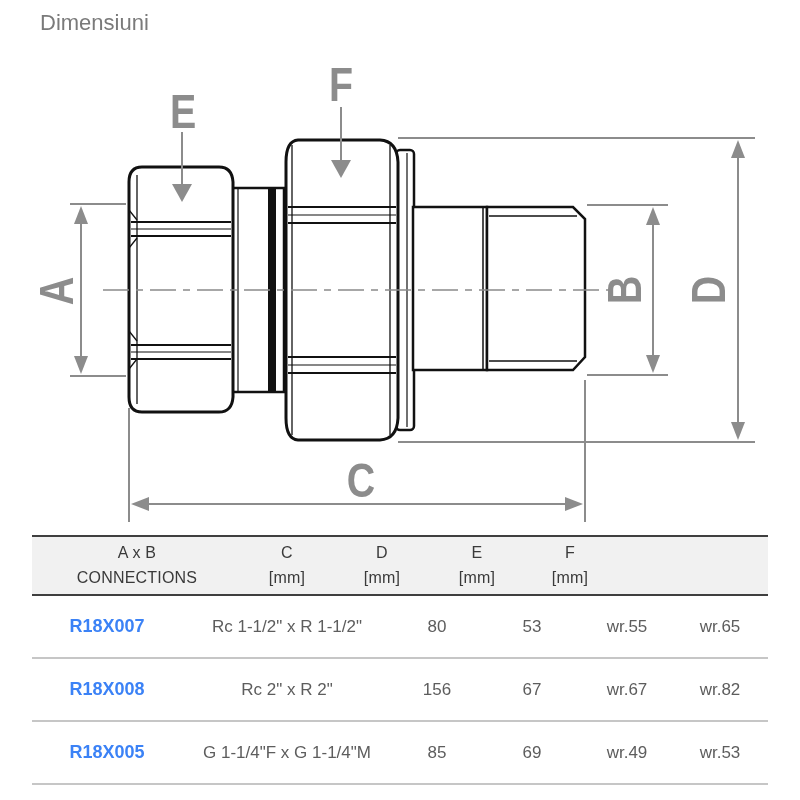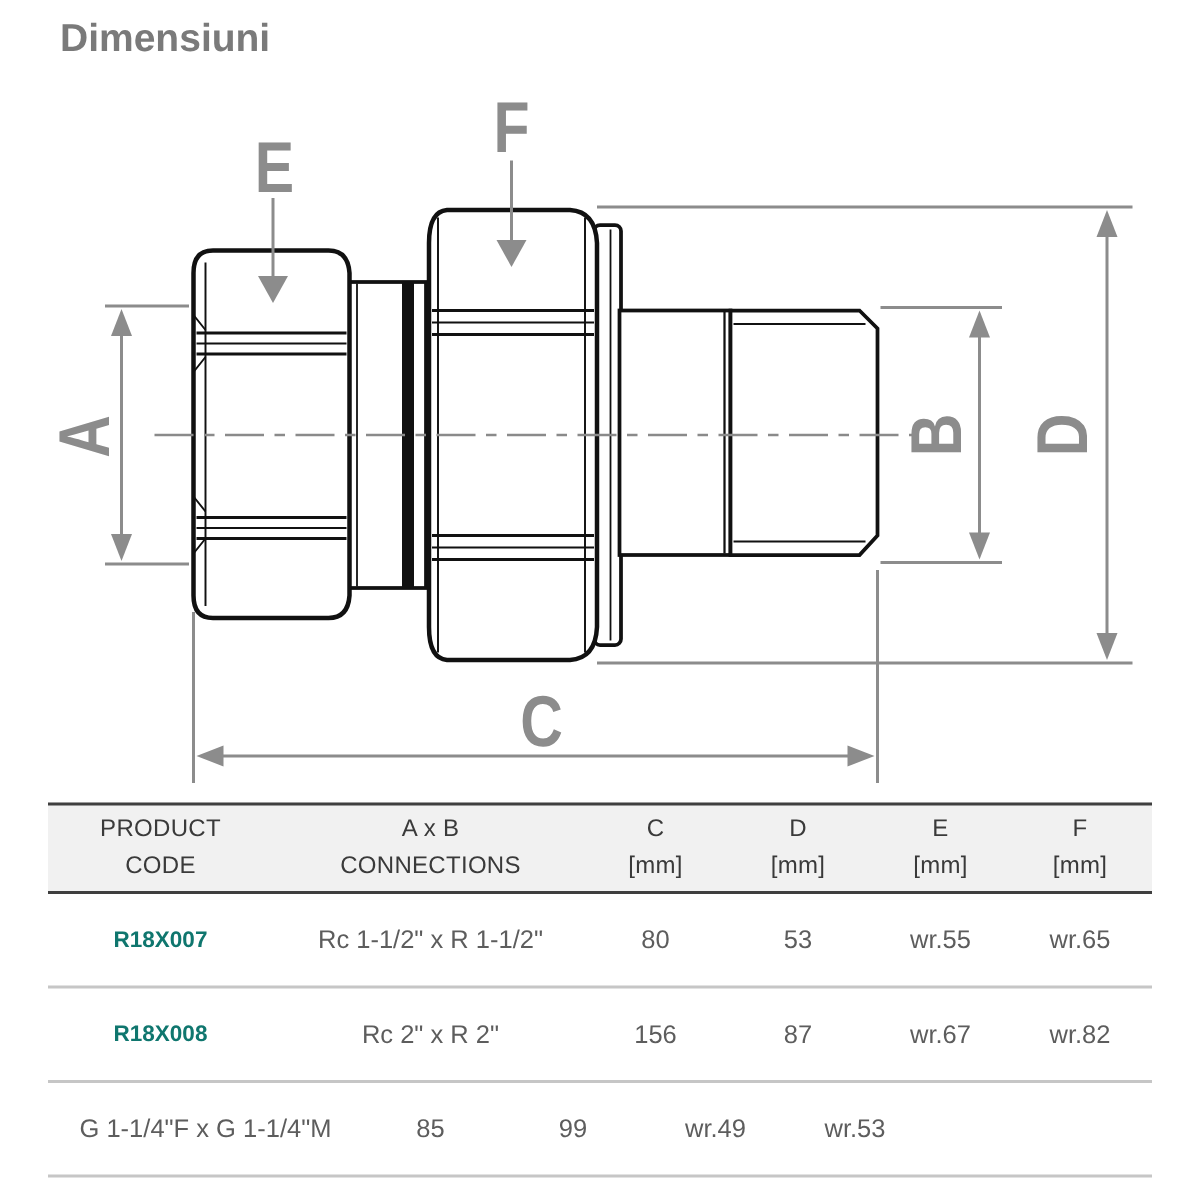--- a/index.html
+++ b/index.html
@@ -1,28 +1,28 @@
 <!DOCTYPE html>
 <html><head>
 <meta charset="utf-8">
 <style>
   html,body{margin:0;padding:0;background:#ffffff;}
   .page{position:relative;width:800px;height:800px;background:#ffffff;overflow:hidden;
         font-family:"Liberation Sans",sans-serif;}
-  .page-title{position:absolute;left:40px;top:10px;font-size:26px;font-weight:bold;
+  .page-title{position:absolute;left:40px;top:10px;font-size:22px;font-weight:normal;
         color:#7a7a7a;letter-spacing:0px;}
   .drawing-wrap{position:absolute;left:0;top:0;width:800px;height:535px;}
   
   .dim-table{position:absolute;left:32px;top:535px;width:736px;}
   .thead{display:flex;align-items:center;background:#f1f1f1;
          border-top:2px solid #3f3f3f;border-bottom:2px solid #3f3f3f;height:57px;}
   .th{font-size:16px;color:#3a3a3a;text-align:center;line-height:1.55;letter-spacing:0.2px;}
   .tr{display:flex;align-items:center;height:61px;border-bottom:2px solid #c6c6c6;}
   .td{font-size:17px;color:#5d5d5d;text-align:center;}
-  .td.code{font-weight:bold;color:#0f766e;font-size:15px;}
+  .td.code{font-weight:bold;color:#3b82f6;font-size:18px;}
   .c0{width:150px}.c1{width:210px}.c2{width:90px}.c3{width:100px}.c4{width:90px}.c5{width:96px}
   
   .blk{stroke:#111111;fill:none;}
   .blkf{stroke:#111111;fill:#ffffff;}
   .dim{stroke:#8c8c8c;fill:none;}
   .dimhead{fill:#8c8c8c;stroke:none;}
   .dimtext{fill:#8c8c8c;font-family:"Liberation Sans",sans-serif;font-weight:bold;
            font-size:48px;text-anchor:middle;}
 </style>
 </head>
@@ -123,24 +123,20 @@
           <polygon class="dimhead" points="341,178 331,160 351,160"></polygon>
           <text class="dimtext" transform="translate(341,101) scale(0.82,1)">F</text>
         </g>
 
       </g>
     </svg>
   </div>
 
   <div class="dim-table">
     <div class="thead">
-      <div class="th c0">
-        <div>PRODUCT</div>
-          <div>CODE</div>
-      </div>
       <div class="th c1">
         <div>A x B</div>
           <div>CONNECTIONS</div>
       </div>
       <div class="th c2">
         <div>C</div>
           <div>[mm]</div>
       </div>
       <div class="th c3">
         <div>D</div>
@@ -162,27 +158,28 @@
       <div class="td c2">80</div>
       <div class="td c3">53</div>
       <div class="td c4">wr.55</div>
       <div class="td c5">wr.65</div>
     </div>
 
     <div class="tr">
       <div class="td code c0">R18X008</div>
       <div class="td c1">Rc 2" x R 2"</div>
       <div class="td c2">156</div>
-      <div class="td c3">87</div>
+      <div class="td c3">67</div>
       <div class="td c4">wr.67</div>
       <div class="td c5">wr.82</div>
     </div>
 
     <div class="tr">
+      <div class="td code c0">R18X005</div>
       <div class="td c1">G 1-1/4"F x G 1-1/4"M</div>
       <div class="td c2">85</div>
-      <div class="td c3">99</div>
+      <div class="td c3">69</div>
       <div class="td c4">wr.49</div>
       <div class="td c5">wr.53</div>
     </div>
   </div>
 
 </div>
 
 </body></html>

